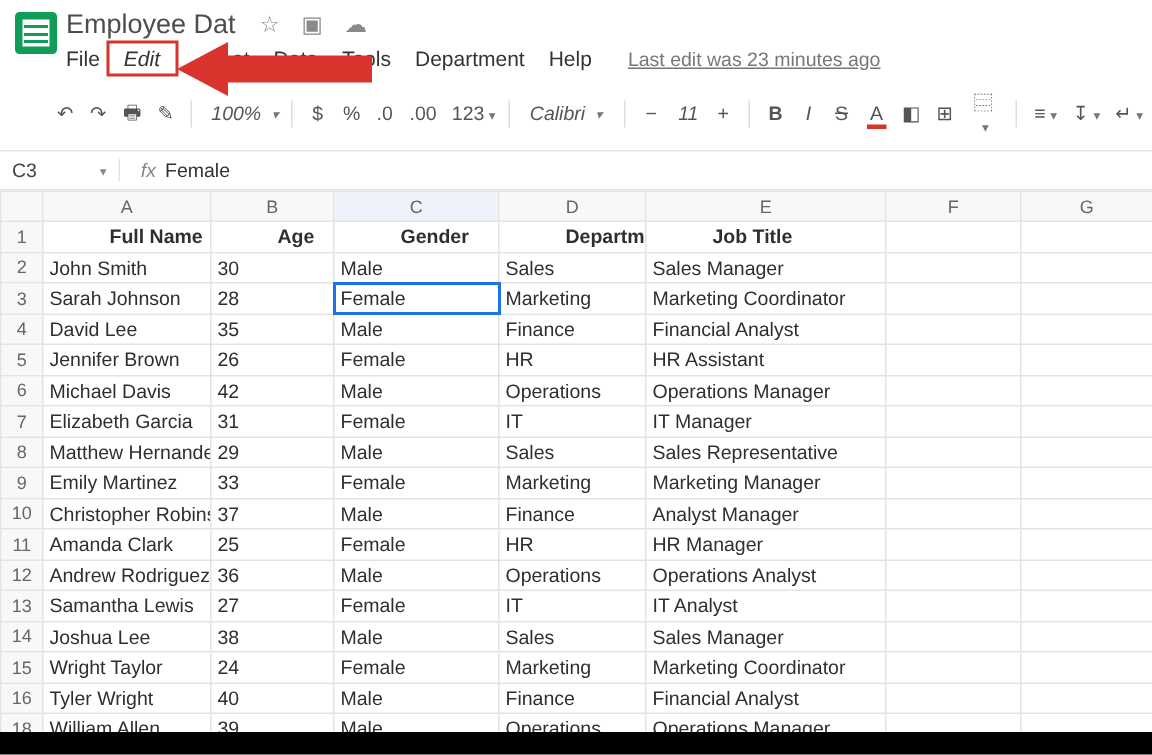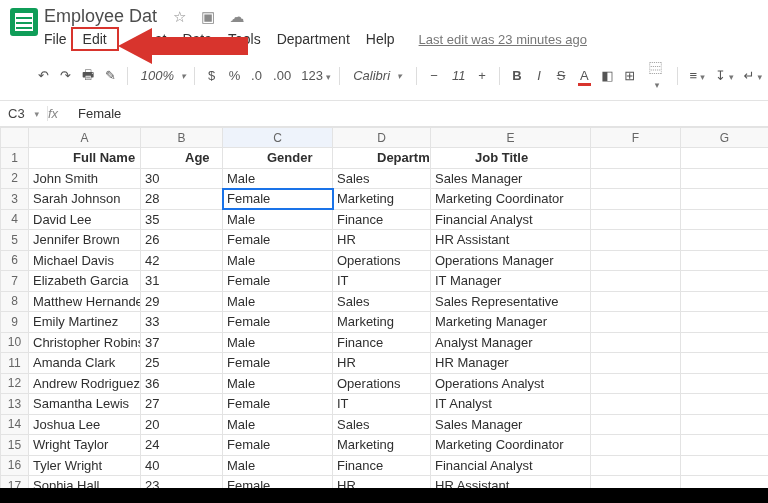--- a/index.html
+++ b/index.html
@@ -8,37 +8,37 @@
   .hdr { display:flex; align-items:flex-start; padding:4px 0 0 6px; }
   .logo { width:28px; height:28px; margin:4px 6px 0 4px; background:#0f9d58; border:2px solid #0f9d58; border-radius:3px; display:flex; align-items:center; justify-content:center; }
   .logo-inner { width:18px; height:18px; background:repeating-linear-gradient(#fff,#fff 3px,#0f9d58 3px,#0f9d58 5px); border:1px solid #fff; }
   .hdr-right { flex:1; }
   .titlebar { display:flex; align-items:center; gap:6px; padding-top:2px; }
   .doc-title { font-size:18px; color:#4d4d4d; letter-spacing:0; }
   .title-icons span { color:#8a8a8a; font-size:15px; margin-left:10px; }
   .menubar { display:flex; align-items:center; gap:0; font-size:14px; color:#333; padding-top:2px; }
   .menubar .mi { padding:2px 8px; cursor:pointer; }
   .menubar .mi:first-child { padding-left:0; }
-  .edit-box { position:relative; }
+  .edit-box { position:relative;font-style:italic; }
   .edit-box .frame { position:absolute; inset:-2px -4px; border:2px solid #d8342d; pointer-events:none; }
   .last-edit { margin-left:16px; font-size:13px; color:#777; text-decoration:underline; }
   
   .arrow { position:absolute; left:118px; top:28px; width:130px; height:36px; pointer-events:none; z-index:40; }
   .arrow svg { width:130px; height:36px; }
   
   .toolbar { display:flex; align-items:center; gap:4px; padding:8px 4px 6px 34px; border-bottom:1px solid #e3e3e3; font-size:13px; color:#555; }
   .tb { padding:3px 4px; min-width:18px; text-align:center; cursor:pointer; }
   .sep { width:1px; height:18px; background:#ddd; margin:0 4px; }
   .zoom, .fontname, .fontsize { display:flex; align-items:center; gap:4px; padding:2px 5px;font-style:italic; }
   .dd::after { content:"▾"; font-size:9px; color:#777; margin-left:3px; }
   
   .fxrow { display:flex; align-items:center; border-bottom:1px solid #e3e3e3; height:26px; }
-  .namebox { width:48px; padding:0 8px; font-size:13px; color:#444; display:flex; align-items:center; border-right:1px solid #e3e3e3; }
+  .namebox { width:80px; padding:0 8px; font-size:13px; color:#444; display:flex; align-items:center; border-right:1px solid #e3e3e3; }
   .namebox::after { content:"▾"; font-size:9px; color:#888; margin-left:auto; }
-  .fx { width:24px; text-align:left; font-style:italic; color:#888; font-size:13px; }
+  .fx { width:24px; text-align:right; font-style:italic; color:#888; font-size:13px; }
   .fxval { font-size:13px; color:#333; padding-left:6px; }
   
   .grid-wrap { position:relative; overflow:hidden; }
   .sheet { border-collapse:collapse; table-layout:fixed; width:768px; font-size:13px; color:#2f2f2f; }
   .sheet th, .sheet td { border:1px solid #e3e3e3; height:20.5px; padding:0 4px; overflow:hidden; white-space:nowrap; text-align:left; font-weight:normal; }
   .sheet thead th { background:#f8f8f8; text-align:center; color:#666; font-size:12px; height:20px; }
   .sheet tbody th.rowhdr { background:#f8f8f8; text-align:center; color:#666; font-size:12px; width:28px; }
   .sheet thead th.corner { width:28px; }
   .colA{width:112px}.colB{width:82px}.colC{width:110px}.colD{width:98px}.colE{width:160px}.colF{width:90px}.colG{width:88px}
   .hdr-row td { font-weight:bold;padding-left:44px; }
@@ -274,21 +274,21 @@
           <td>27</td>
           <td>Female</td>
           <td>IT</td>
           <td>IT Analyst</td>
           <td></td>
           <td></td>
         </tr>
         <tr>
           <th class="rowhdr">14</th>
           <td>Joshua Lee</td>
-          <td>20</td>
+          <td>38</td>
           <td>Male</td>
           <td>Sales</td>
           <td>Sales Manager</td>
           <td></td>
           <td></td>
         </tr>
         <tr>
           <th class="rowhdr">15</th>
           <td>Wright Taylor</td>
           <td>24</td>
@@ -302,30 +302,20 @@
           <th class="rowhdr">16</th>
           <td>Tyler Wright</td>
           <td>40</td>
           <td>Male</td>
           <td>Finance</td>
           <td>Financial Analyst</td>
           <td></td>
           <td></td>
         </tr>
         <tr>
-          <th class="rowhdr">17</th>
-          <td>Sophia Hall</td>
-          <td>23</td>
-          <td>Female</td>
-          <td>HR</td>
-          <td>HR Assistant</td>
-          <td></td>
-          <td></td>
-        </tr>
-        <tr>
           <th class="rowhdr">18</th>
           <td>William Allen</td>
           <td>39</td>
           <td>Male</td>
           <td>Operations</td>
           <td>Operations Manager</td>
           <td></td>
           <td></td>
         </tr>
       </tbody>

